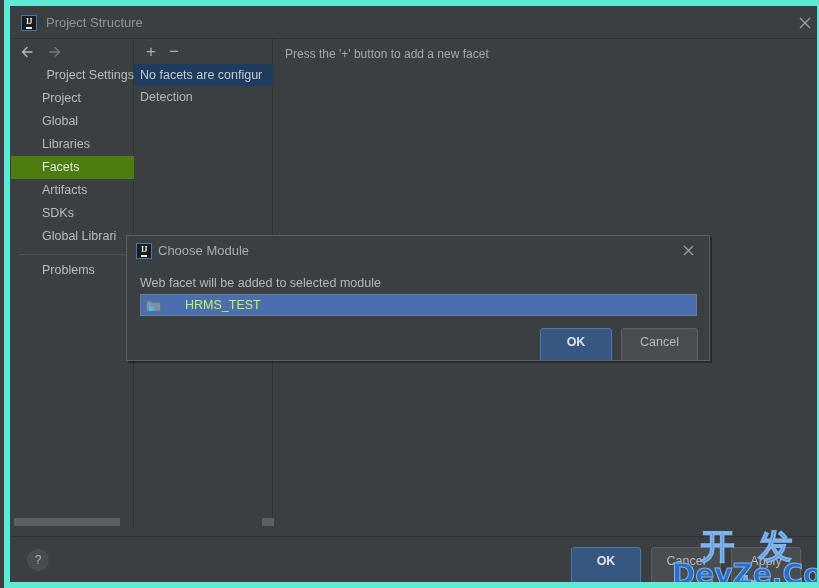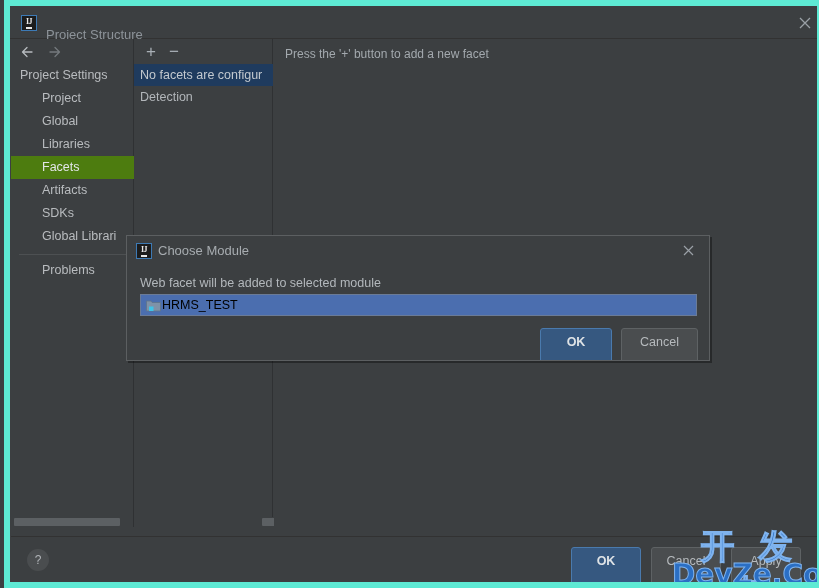--- a/index.html
+++ b/index.html
@@ -56,21 +56,20 @@
     letter-spacing: -0.5px;
     line-height: 8px;
     border-bottom: 2px solid #e8e8e8;
     padding-bottom: 1px;
   }
   #window-title {
     position: absolute;
     left: 36px; top: 9px;
     font-size: 13px;
     color: #8d9399;
-    margin-top: 12px;
   }
   #window-close {
     position: absolute;
     right: 16px; top: 9px;
     width: 16px; height: 16px;
     cursor: pointer;
   }
   #window-close svg { display: block; }
 
   
@@ -107,20 +106,21 @@
     font-size: 12.5px;
     color: #b9bcbf;
     white-space: nowrap;
     overflow: hidden;
     cursor: pointer;
   }
   .nav-item.group {
     padding-left: 9px;
     color: #b9bcbf;
     cursor: default;
+    text-align: right;
   }
   .nav-item.child {
     padding-left: 31px;
   }
   .nav-item.selected {
     background: #4d7c0f;
     color: #e3e6e8;
   }
   .nav-sep {
     margin: 6px 8px 4px 8px;
@@ -330,23 +330,23 @@
     display: flex;
     align-items: center;
     cursor: pointer;
   }
   #module-icon {
     position: relative;
     margin-left: 5px;
     width: 15px; height: 13px;
   }
   #module-label {
-    margin-left: 1px;
+    margin-left: 24px;
     font-size: 12.5px;
-    color: #000000;
+    color: #bef264;
   }
   #btn-ok-dlg     { left: 413px; top: 92px;  width: 72px; }
   #btn-cancel-dlg { left: 494px; top: 92px;  width: 77px; }
 
   
   #watermark {
     position: absolute;
     left: 662px; top: 516px;
     width: 155px; height: 72px;
     pointer-events: none;

